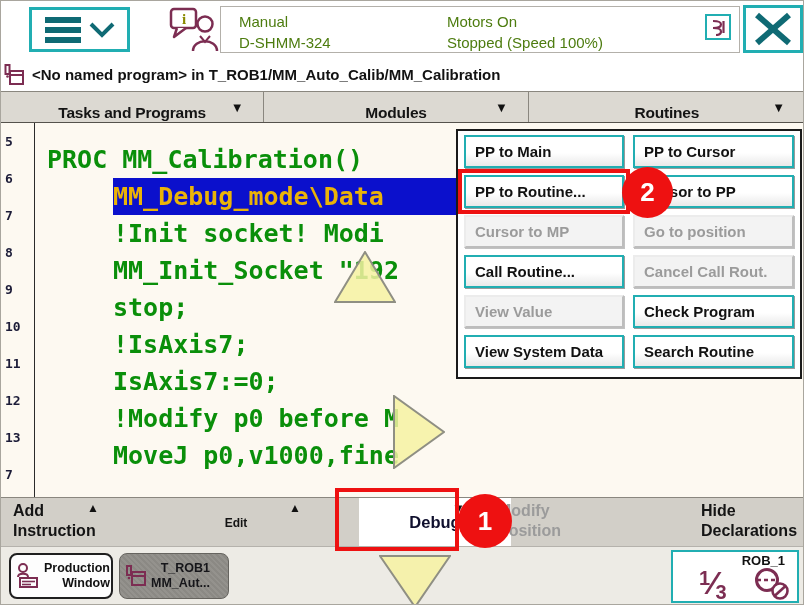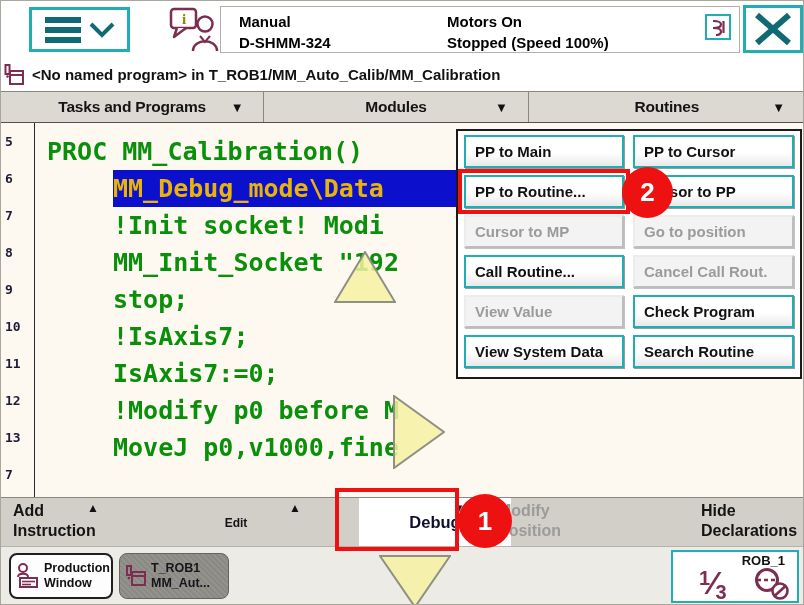--- a/index.html
+++ b/index.html
@@ -10,46 +10,46 @@
   }
   
   .topbar{position:absolute;left:0;top:0;width:804px;height:57px;background:#ffffff;border-bottom:1px solid #c7c4be;}
   .menu-btn{position:absolute;left:28px;top:6px;width:101px;height:45px;box-sizing:border-box;
     border:3px solid #21aeb2;background:#ffffff;display:flex;align-items:center;justify-content:center;gap:8px;cursor:pointer;}
   .burger{display:flex;flex-direction:column;gap:4px;}
   .burger i{display:block;width:36px;height:6px;background:#0f6a74;}
   .quickset{position:absolute;left:166px;top:6px;width:54px;height:46px;}
   .status-panel{position:absolute;left:219px;top:5px;width:520px;height:47px;box-sizing:border-box;
     background:#ffffff;border:1px solid #b3b0aa;}
-  .st-col{position:absolute;top:4px;line-height:21px;font-size:15px;font-weight:bold;color:#000000;white-space:nowrap;}
+  .st-col{position:absolute;top:4px;line-height:21px;font-size:15px;font-weight:normal;color:#4d7c0f;white-space:nowrap;}
   .st-col.left{left:18px;}
   .st-col.right{left:226px;}
   .mini-icon{position:absolute;left:484px;top:7px;width:26px;height:26px;box-sizing:border-box;
     border:2px solid #21aeb2;background:#ffffff;display:flex;align-items:center;justify-content:center;}
   .close-btn{position:absolute;left:742px;top:4px;width:60px;height:48px;box-sizing:border-box;
     border:3px solid #21aeb2;background:#ffffff;display:flex;align-items:center;justify-content:center;cursor:pointer;}
   
   .progline{position:absolute;left:0;top:57px;width:804px;height:33px;background:#ffffff;display:flex;align-items:center;}
   .progline .picon{margin-left:3px;}
   .progline .ptext{margin-left:7px;font-size:15px;font-weight:bold;color:#121212;white-space:nowrap;}
   
   .tabbar{position:absolute;left:0;top:90px;width:804px;height:32px;background:#dcd9d2;
     border-top:1px solid #8a877f;border-bottom:1px solid #55524c;box-sizing:border-box;display:flex;}
-  .tab{position:relative;height:100%;display:flex;align-items:center;justify-content:center;
+  .tab{position:relative;height:100%;display:flex;align-items:flex-end;justify-content:center;
     border-right:1px solid #8a877f;font-size:15.5px;font-weight:bold;color:#141414;cursor:pointer;letter-spacing:-0.2px;}
   .tab:nth-child(1){width:263px;}
   .tab:nth-child(2){width:264px;}
   .tab:nth-child(3){width:277px;border-right:none;}
   .tab .arr{position:absolute;right:20px;top:8px;font-size:13px;color:#111111;}
   
   .editor{position:absolute;left:0;top:122px;width:804px;height:374px;background:#fdf9f1;}
   .gutter{position:absolute;left:0;top:0;width:34px;height:374px;border-right:1px solid #2b2b2b;box-sizing:border-box;padding-top:2px;}
   .lnum{height:37px;line-height:34px;padding-left:4px;font-family:"DejaVu Sans Mono",monospace;
     font-size:13px;font-weight:bold;color:#1c1c38;}
-  .code{position:absolute;left:34px;top:8px;right:0;padding-top:2px;}
+  .code{position:absolute;left:34px;top:16px;right:0;padding-top:2px;}
   .code-line{height:37px;line-height:37px;font-family:"DejaVu Sans Mono",monospace;font-size:25px;
     font-weight:bold;color:#0a8f0a;white-space:pre;}
   .ind0{padding-left:12px;}
   .ind1{padding-left:78px;}
   .sel{background:#0b10cc;color:#eab308;display:inline-block;min-width:362px;}
   .tri{position:absolute;z-index:5;}
   .tri polygon{fill:rgba(246,242,162,0.85);stroke:#8f8f83;stroke-width:2;}
   
   .popup{position:absolute;left:455px;top:128px;width:346px;height:250px;box-sizing:border-box;
     background:#ffffff;border:2px solid #1a1a1a;z-index:30;
@@ -77,21 +77,21 @@
   .tb-up{position:absolute;top:3px;font-size:12px;color:#111111;}
   .up1{left:86px;}
   .up2{left:288px;}
   .tb-debug{position:absolute;left:322px;top:0;width:152px;height:49px;background:#ffffff;
     display:flex;align-items:center;justify-content:center;font-size:16.5px;color:#10102e;cursor:pointer;margin-left:36px;}
   .tb-dn{position:absolute;left:451px;top:3px;font-size:13px;color:#111111;}
   .tb-modify{left:497px;top:3px;color:#9b9b9b;}
   .tb-hide{left:700px;top:3px;}
   .tb-div{position:absolute;left:483px;top:0;width:1px;height:49px;background:#8a877f;}
   
-  .taskbar{position:absolute;left:0;top:545px;width:804px;height:60px;background:#edebe5;border-top:1px solid #b5b2ac;box-sizing:border-box;}
+  .taskbar{position:absolute;left:0;top:545px;width:804px;height:60px;background:#edebe5;border-top:1px solid #b5b2ac;box-sizing:border-box;text-align:right;}
   .tk-btn{position:absolute;top:6px;height:46px;box-sizing:border-box;border-radius:8px;
     display:flex;align-items:center;font-size:12.5px;font-weight:bold;line-height:15px;cursor:pointer;}
   .tk-prod{left:8px;width:104px;background:#fdfdfd;border:2px solid #1f1f1f;color:#111111;}
   .tk-task{left:118px;width:110px;border:1px solid #66645f;color:#16161a;
     background:repeating-linear-gradient(45deg,#94928d 0 2px,#8b8984 2px 4px);}
   .tk-btn svg{margin:0 4px 0 5px;flex:none;}
   .rob-panel{position:absolute;left:670px;top:3px;width:128px;height:53px;box-sizing:border-box;
     background:#ffffff;border:2px solid #21aeb2;z-index:10;}
   .rob-title{position:absolute;right:12px;top:1px;font-size:13px;font-weight:bold;color:#111111;}
   .frac{position:absolute;left:26px;top:13px;color:#7c2d52;font-weight:bold;white-space:nowrap;}

